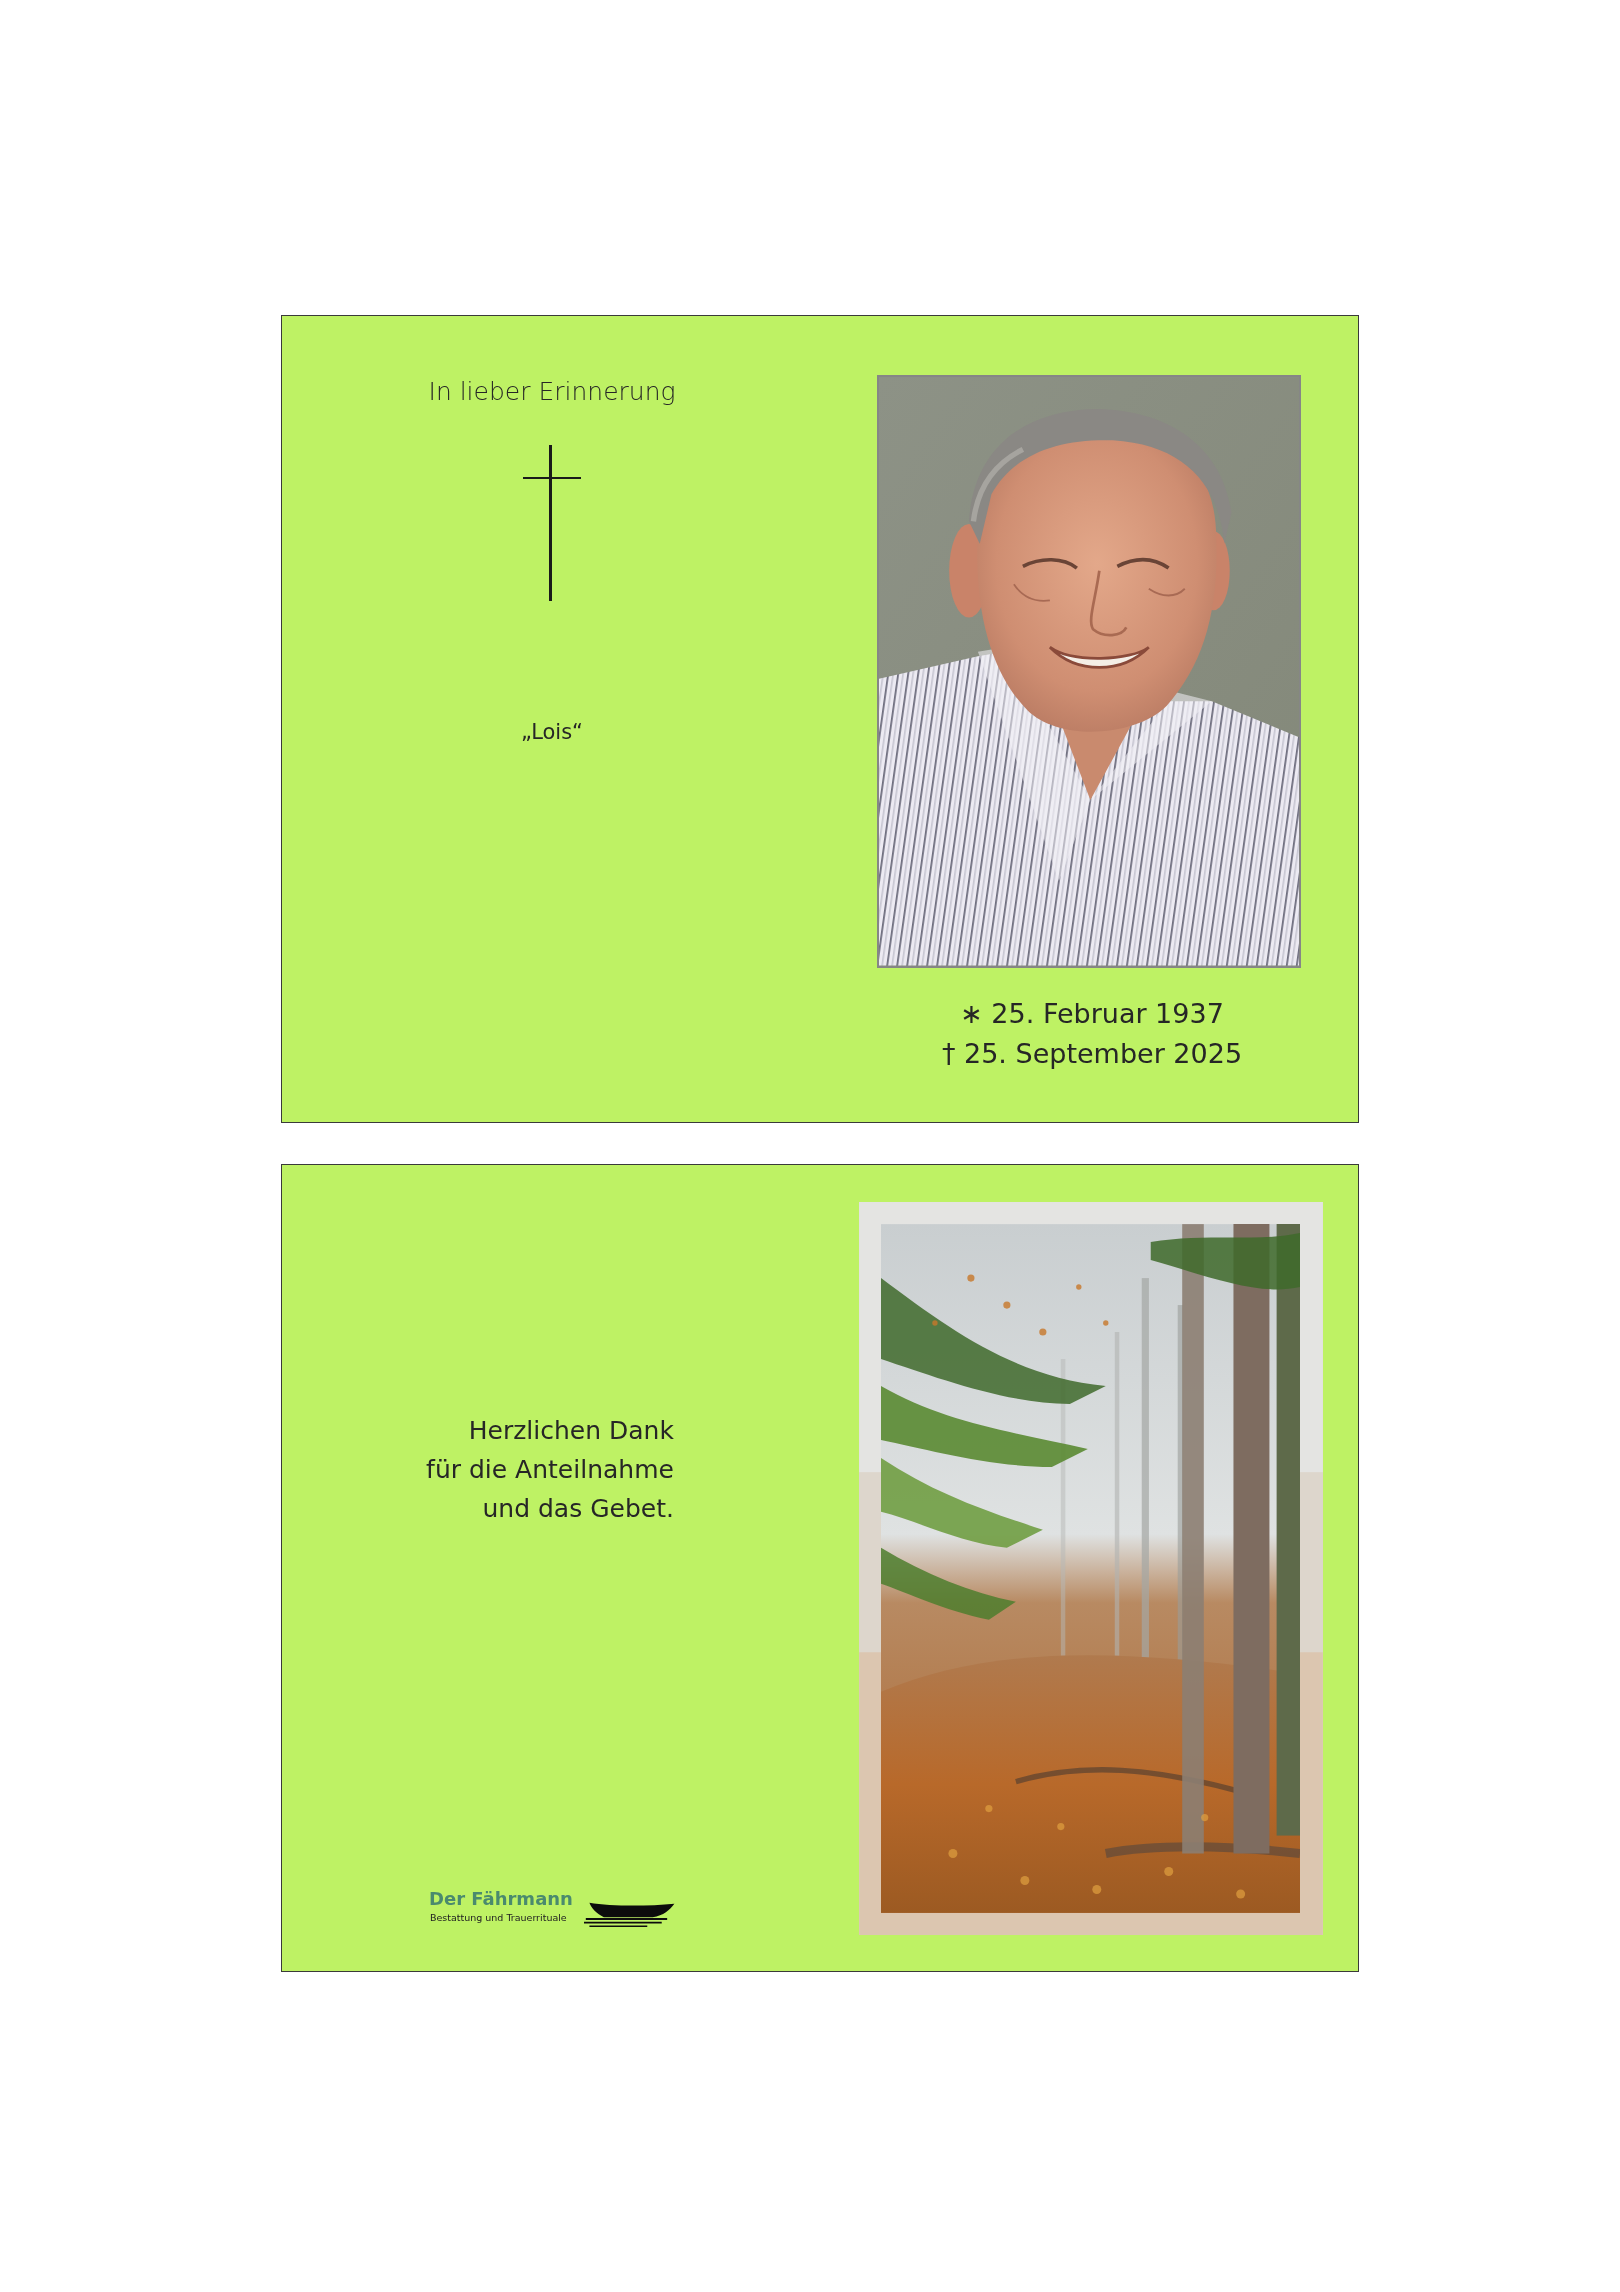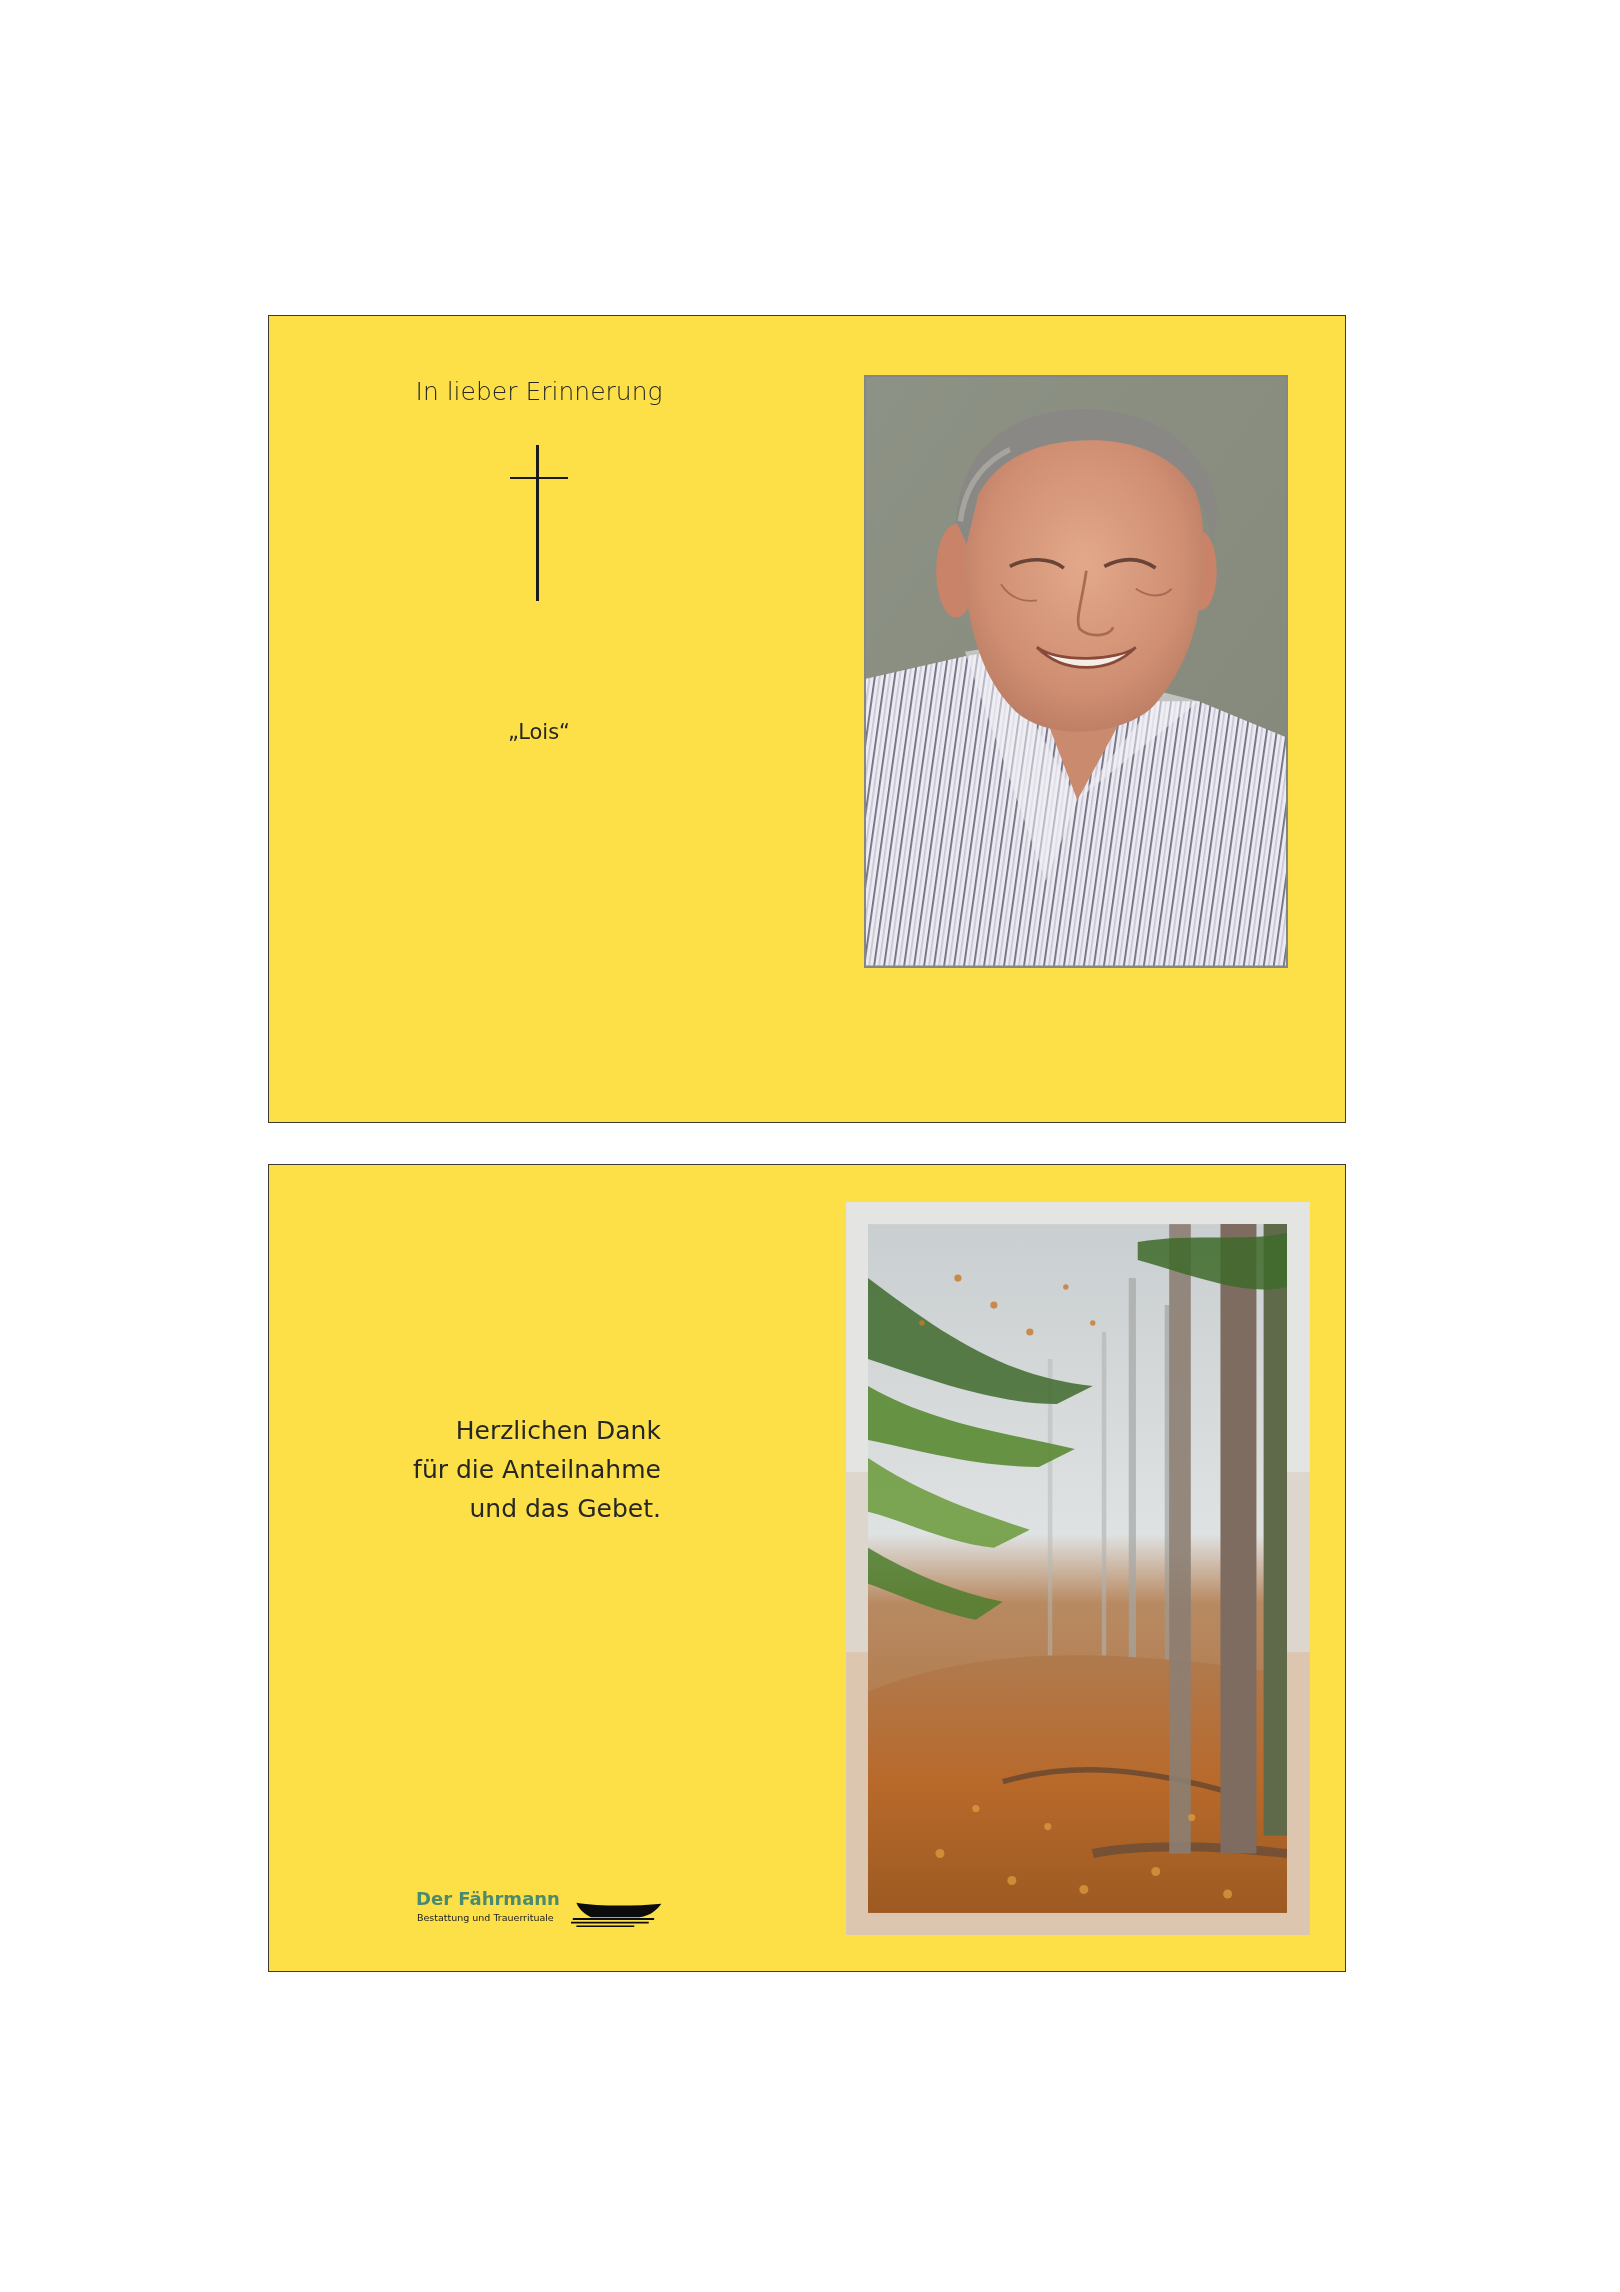--- a/index.html
+++ b/index.html
@@ -1,18 +1,18 @@
 <!DOCTYPE html>
 <html style="font-size:14.4px"><head>
 <meta charset="utf-8">
 <style>
   html,body{margin:0;padding:0;background:#ffffff;}
   body{width:1620px;height:2293px;position:relative;overflow:hidden;
        font-family:"DejaVu Sans","Liberation Sans",sans-serif;color:#1e1e1e;}
-  .card{position:absolute;left:268px;width:1076px;border:1.8px solid #3a3a3a;background:#fde047;box-sizing:content-box;}
+  .card{position:absolute;left:281px;width:1076px;border:1.8px solid #3a3a3a;background:#bef264;box-sizing:content-box;}
   #card-front{top:315px;height:806px;}
   #card-back{top:1164px;height:806px;}
   .abs{position:absolute;white-space:nowrap;}
   .center{transform:translateX(-50%);text-align:center;}
 
   
   #memory-heading{left:270px;top:58px;font-size:25px;font-weight:300;color:#262626;line-height:36px;}
   #cross{position:absolute;left:241px;top:129px;width:58px;height:156px;}
   #cross .v{position:absolute;left:26px;top:0;width:2.7px;height:156px;background:#1a1a1a;}
   #cross .h{position:absolute;left:0;top:31.5px;width:58px;height:2.7px;background:#1a1a1a;}
@@ -89,20 +89,24 @@
 
       <path d="M150 230 C160 245 175 250 190 248" stroke="#a86a54" stroke-width="2" fill="none"></path>
       <path d="M300 235 C315 245 330 245 340 235" stroke="#a86a54" stroke-width="2" fill="none"></path>
 
       <path d="M245 215 C240 250 232 270 238 280 C250 290 270 288 275 278" stroke="#a96a52" stroke-width="3" fill="none"></path>
 
       <path d="M190 300 C220 330 270 330 300 300 C280 315 215 318 190 300 Z" fill="#f4eee6" stroke="#8a4a3a" stroke-width="3"></path>
     </svg>
   </div>
 
+  <div class="abs center" id="dates">
+    <div>∗ 25. Februar 1937</div>
+    <div>† 25. September 2025</div>
+  </div>
 </div>
 
 <div class="card" id="card-back">
   <div class="abs center" id="thanks">
     <div>Herzlichen Dank</div>
     <div>für die Anteilnahme</div>
     <div>und das Gebet.</div>
   </div>
 
   <div id="forest-frame">

